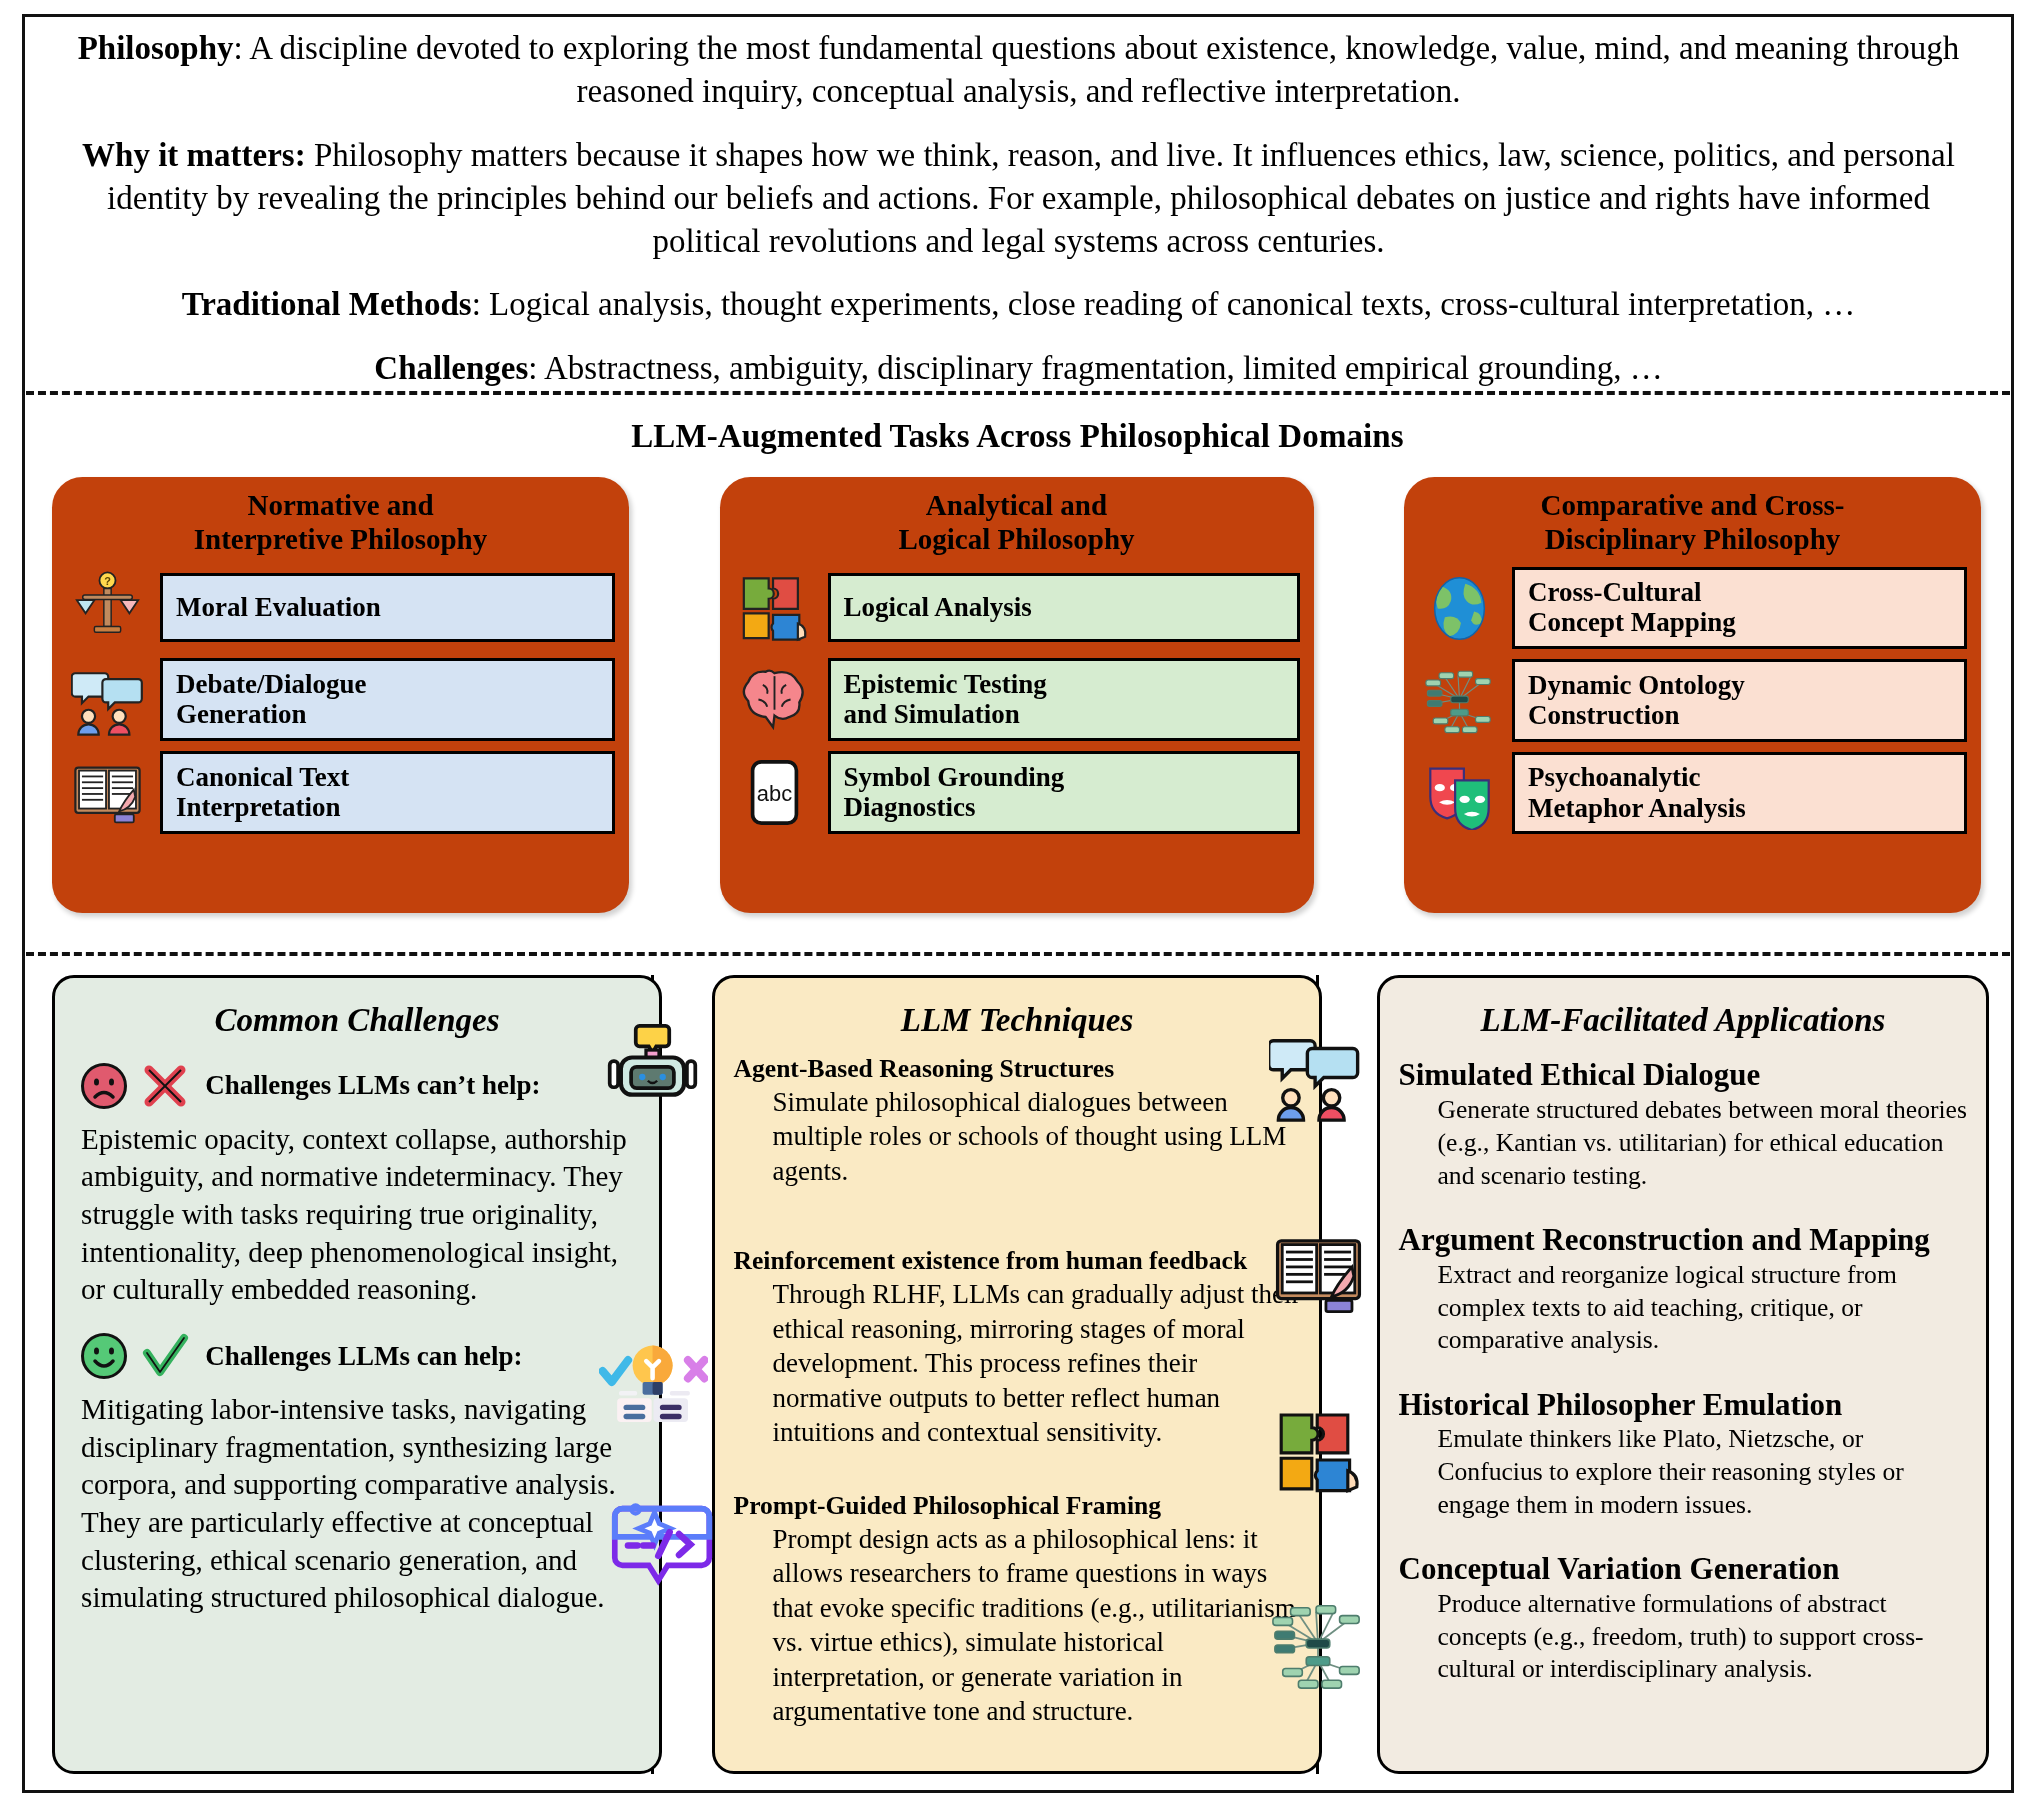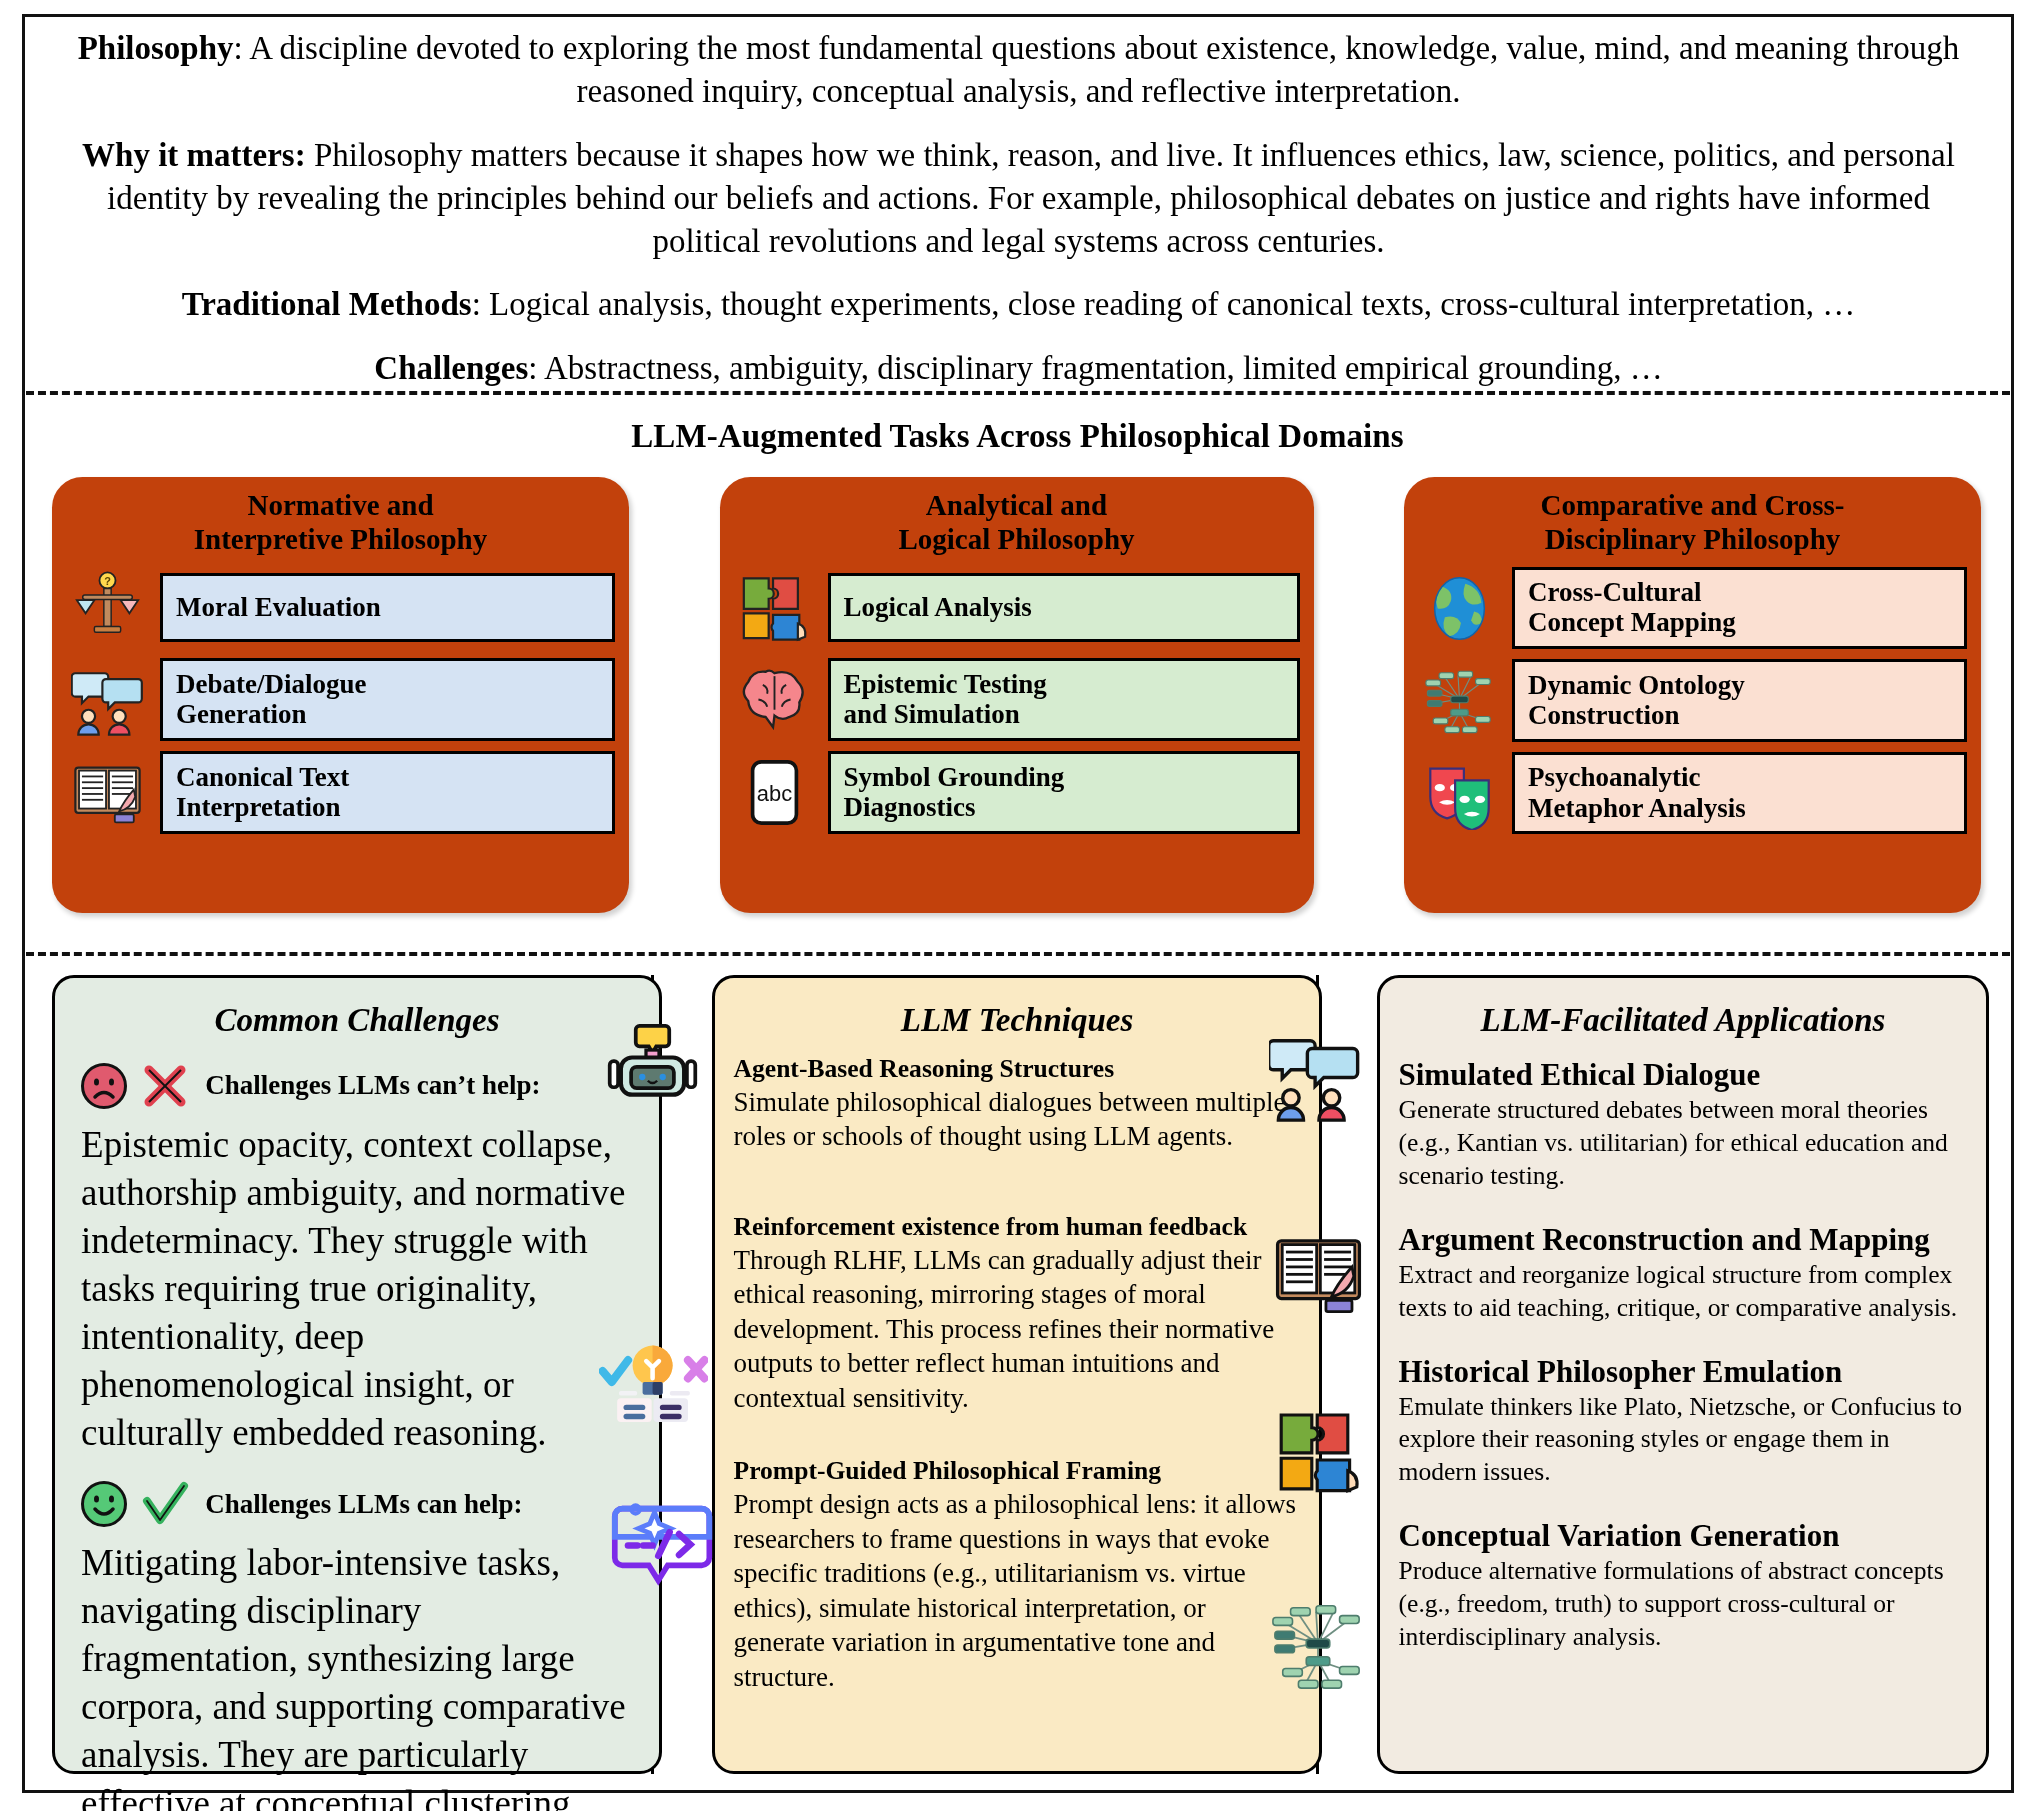--- a/index.html
+++ b/index.html
@@ -73,25 +73,25 @@
   #bigC{left:1325px;width:612px;background:#f2ebe1;}
   .big-title{
     font-size:33px;font-weight:bold;font-style:italic;text-align:center;
     margin:9.8px 0 16.3px 0;
   }
   
   .ch-head{display:flex;align-items:center;gap:11px;margin:22px 0 9.8px 5.4px;}
   .ch-head .emo{width:50px;height:50px;}
   .ch-head .mark{width:50px;height:50px;}
   .ch-head .txt{font-size:27px;font-weight:bold;margin-left:4.4px;}
-  .ch-body{font-size:37px;line-height:1.30;margin:0 0 3.3px 7.6px;}
+  .ch-body{font-size:29px;line-height:1.30;margin:0 0 3.3px 7.6px;}
   
   .blk{margin:0 0 25px 0;}
   .blk-h{font-size:31px;font-weight:bold;line-height:1.12;margin-bottom:1.1px;}
-  .blk-p{font-size:25.6px;line-height:1.28;}
+  .blk-p{font-size:25.6px;line-height:1.28;margin-left:39px;}
   #bigB .blk-h{font-size:25.6px;}
   #bigB .blk-p{font-size:27px;}
   #bigC .blk-p{font-size:25.6px;}
   
   .rail{position:absolute;top:975px;width:0;height:799px;border-left:3.8px solid #000;}
   #railA{left:651px;}
   #railB{left:1316px;}
   .fico{position:absolute;width:93px;height:93px;}
   .fico svg{width:100%;height:100%;display:block;}
 </style>

